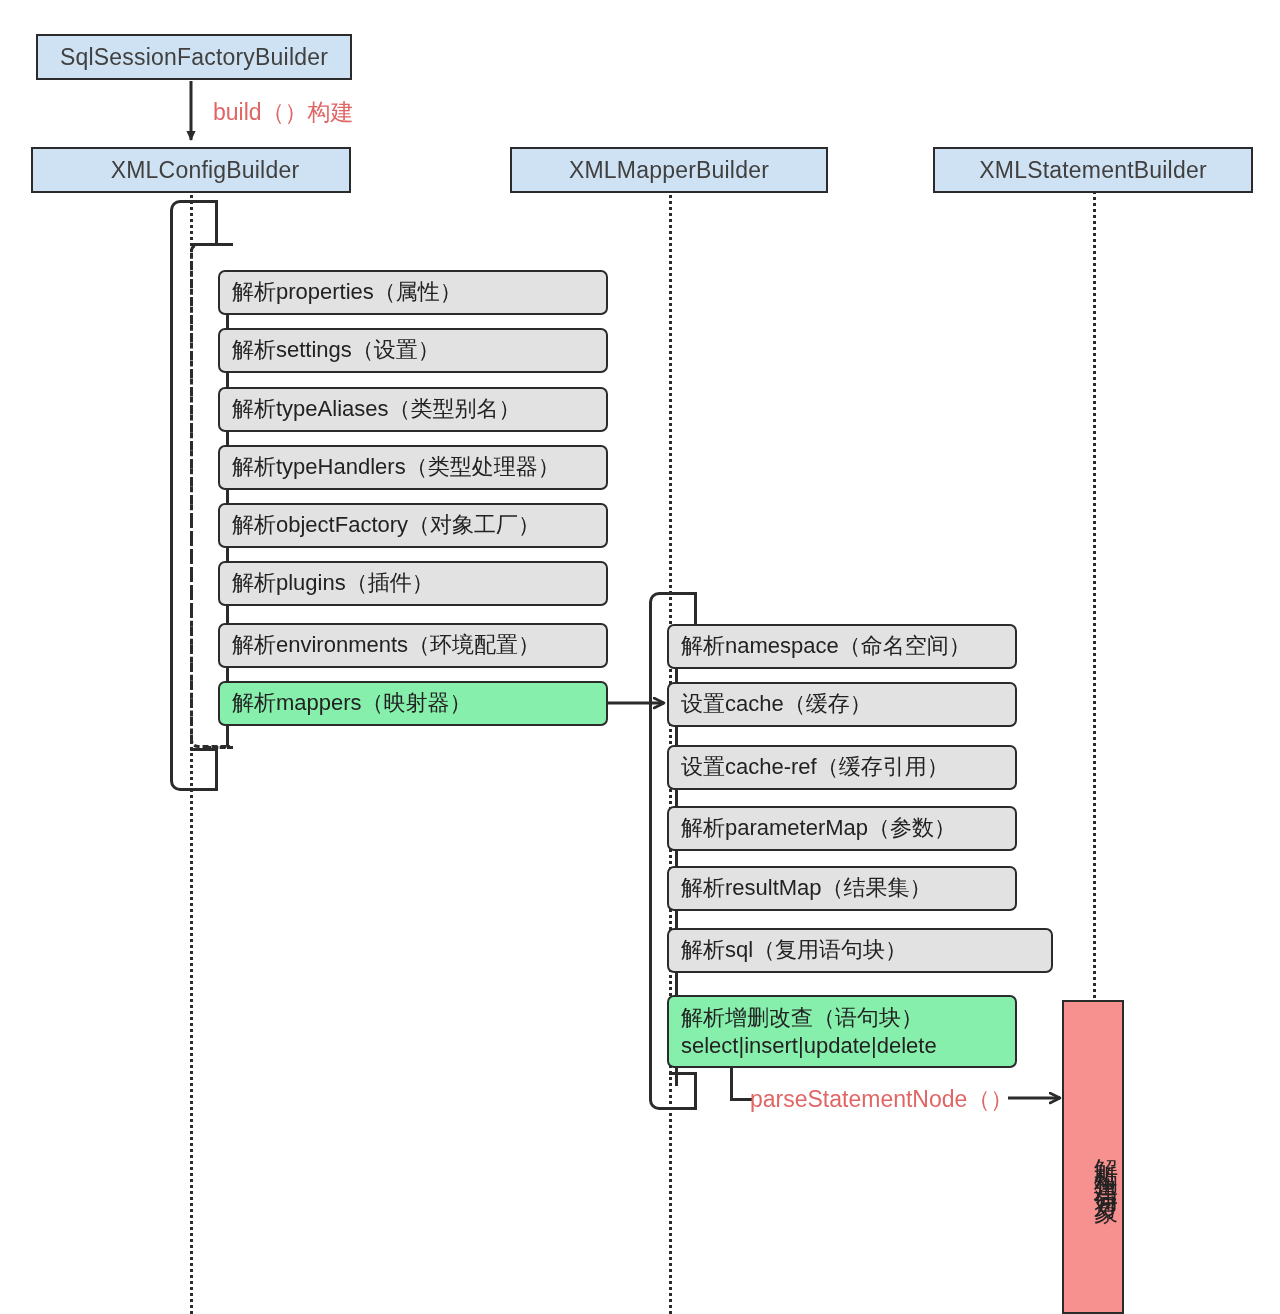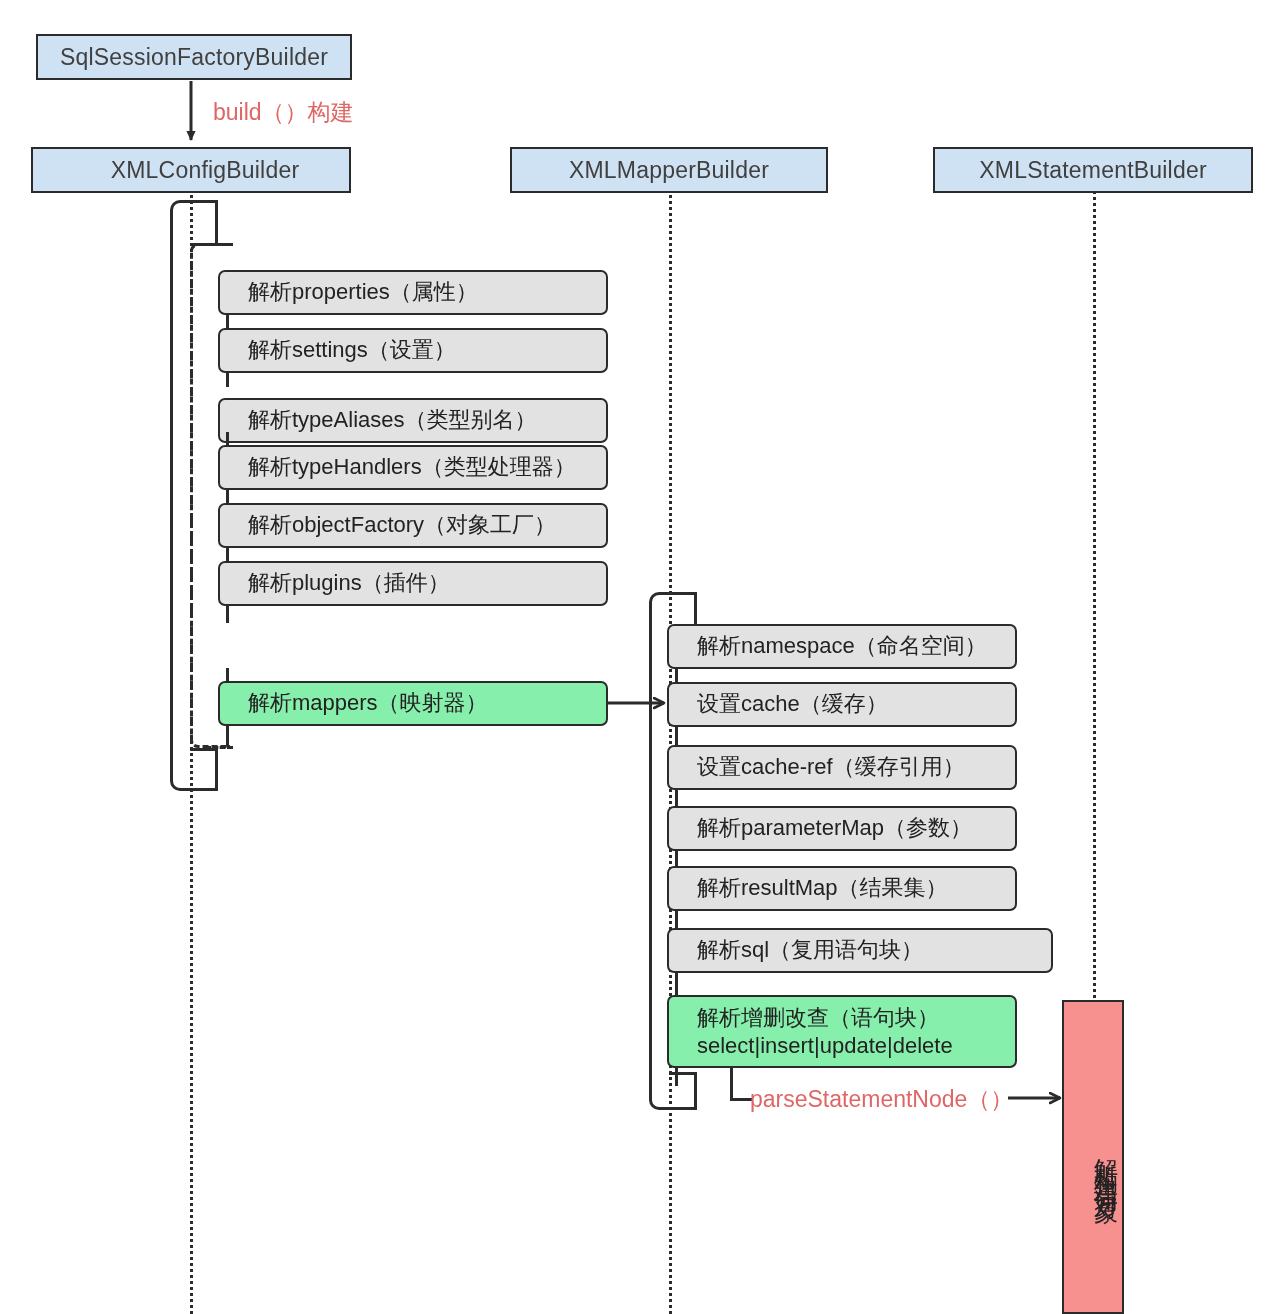--- a/index.html
+++ b/index.html
@@ -39,21 +39,21 @@
   }
   
   .step {
     position: absolute;
     box-sizing: border-box;
     border: 2.5px solid #2b2b2b;
     border-radius: 7px;
     background: #e2e2e2;
     display: flex;
     align-items: center;
-    padding-left: 28px;
+    padding-left: 12px;
     color: #222222;
     font-size: 22px;
     white-space: pre;
     line-height: 1.22;
   }
   .step.green {
     background: #86efac;
   }
   .step.two-line {
     align-items: center;
@@ -164,31 +164,34 @@
   <div class="bracket-dash" style="left:190px; top:243px; width:40px; height:505px;"></div>
   <div class="hline dash" style="left:205px; top:243px; width:28px;"></div>
   <div class="hline dash" style="left:205px; top:746px; width:28px;"></div>
 
   <div class="step" style="left:218px; top:270px; width:390px; height:45px;">
     <span>解析properties（属性）</span>
   </div>
   <div class="step" style="left:218px; top:328px; width:390px; height:45px;">
     <span>解析settings（设置）</span>
   </div>
-  <div class="step" style="left:218px; top:398px; width:390px; height:45px;">
+  <div class="step" style="left:218px; top:387px; width:390px; height:45px;">
     <span>解析typeAliases（类型别名）</span>
   </div>
   <div class="step" style="left:218px; top:445px; width:390px; height:45px;">
     <span>解析typeHandlers（类型处理器）</span>
   </div>
   <div class="step" style="left:218px; top:503px; width:390px; height:45px;">
     <span>解析objectFactory（对象工厂）</span>
   </div>
   <div class="step" style="left:218px; top:561px; width:390px; height:45px;">
     <span>解析plugins（插件）</span>
+  </div>
+  <div class="step" style="left:218px; top:623px; width:390px; height:45px;">
+    <span>解析environments（环境配置）</span>
   </div>
   <div class="step green" style="left:218px; top:681px; width:390px; height:45px;">
     <span>解析mappers（映射器）</span>
   </div>
 
   <div class="vline" style="left:226px; top:315px; height:13px;"></div>
   <div class="vline" style="left:226px; top:373px; height:14px;"></div>
   <div class="vline" style="left:226px; top:432px; height:13px;"></div>
   <div class="vline" style="left:226px; top:490px; height:13px;"></div>
   <div class="vline" style="left:226px; top:548px; height:13px;"></div>

